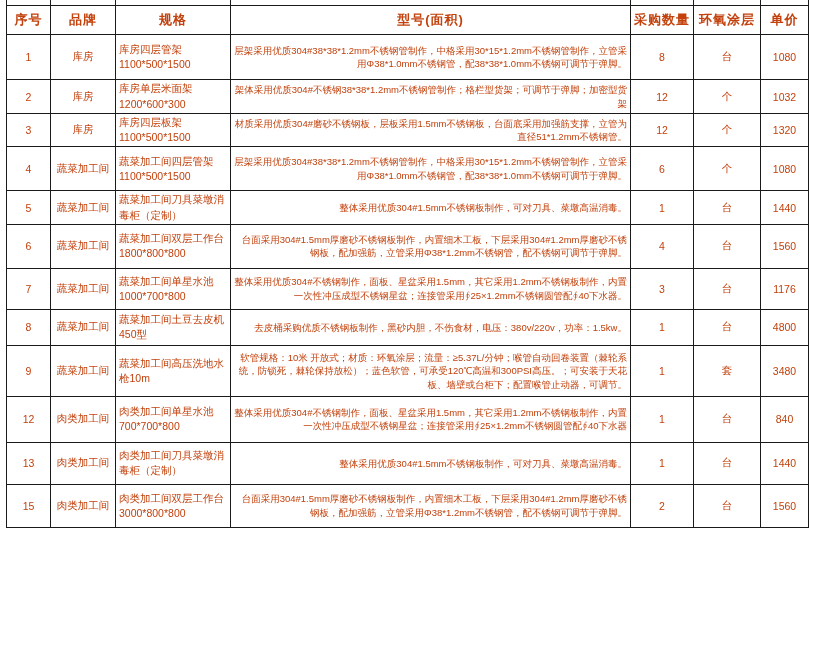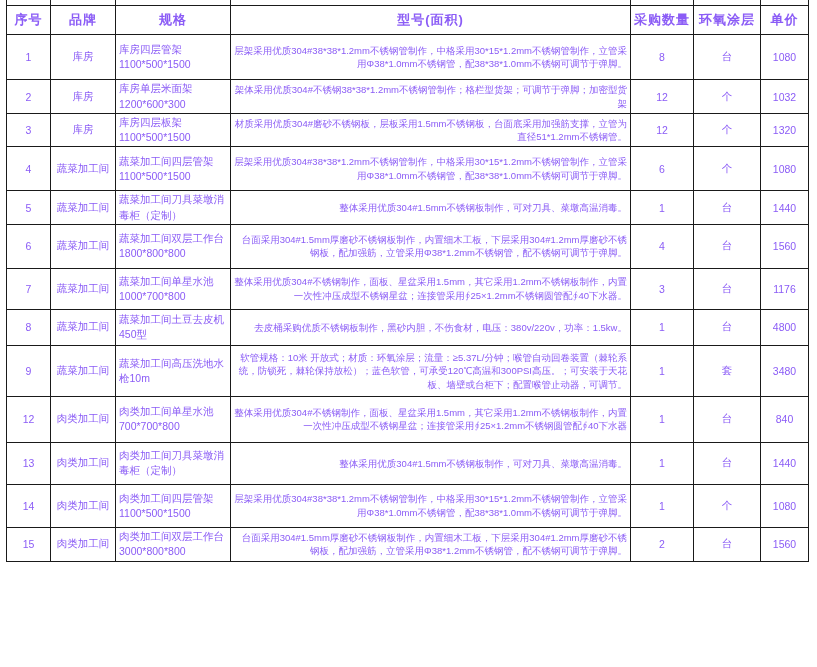--- a/index.html
+++ b/index.html
@@ -2,21 +2,21 @@
 <html><head>
 <meta charset="utf-8">
 <style>
   html,body{margin:0;padding:0;background:#fff;}
   .page{
     position:relative;
     width:817px;height:667px;
     background:#fff;
     overflow:hidden;
     font-family:"Liberation Sans", sans-serif;
-    color:#8b5cf6;
+    color:#c2410c;
   }
   table.grid{
     border-collapse:collapse;
     table-layout:fixed;
     margin-left:6px;
     width:802px;
   }
   table.grid td, table.grid th{
     border:1px solid #1a1a1a;
     padding:1px 3px;
@@ -219,30 +219,20 @@
   <tr>
     <td class="c-index">13</td>
     <td class="c-brand">肉类加工间</td>
     <td class="c-spec">肉类加工间刀具菜墩消毒柜（定制）</td>
     <td class="c-model">整体采用优质304#1.5mm不锈钢板制作，可对刀具、菜墩高温消毒。</td>
     <td class="c-qty">1</td>
     <td class="c-unit">台</td>
     <td class="c-price">1440</td>
   </tr>
 
-  <tr>
-    <td class="c-index">14</td>
-    <td class="c-brand">肉类加工间</td>
-    <td class="c-spec">肉类加工间四层管架
-1100*500*1500</td>
-    <td class="c-model">层架采用优质304#38*38*1.2mm不锈钢管制作，中格采用30*15*1.2mm不锈钢管制作，立管采用Φ38*1.0mm不锈钢管，配38*38*1.0mm不锈钢可调节于弹脚。</td>
-    <td class="c-qty">1</td>
-    <td class="c-unit">个</td>
-    <td class="c-price">1080</td>
-  </tr>
 
   <tr>
     <td class="c-index">15</td>
     <td class="c-brand">肉类加工间</td>
     <td class="c-spec">肉类加工间双层工作台
 3000*800*800</td>
     <td class="c-model">台面采用304#1.5mm厚磨砂不锈钢板制作，内置细木工板，下层采用304#1.2mm厚磨砂不锈钢板，配加强筋，立管采用Φ38*1.2mm不锈钢管，配不锈钢可调节于弹脚。</td>
     <td class="c-qty">2</td>
     <td class="c-unit">台</td>
     <td class="c-price">1560</td>

